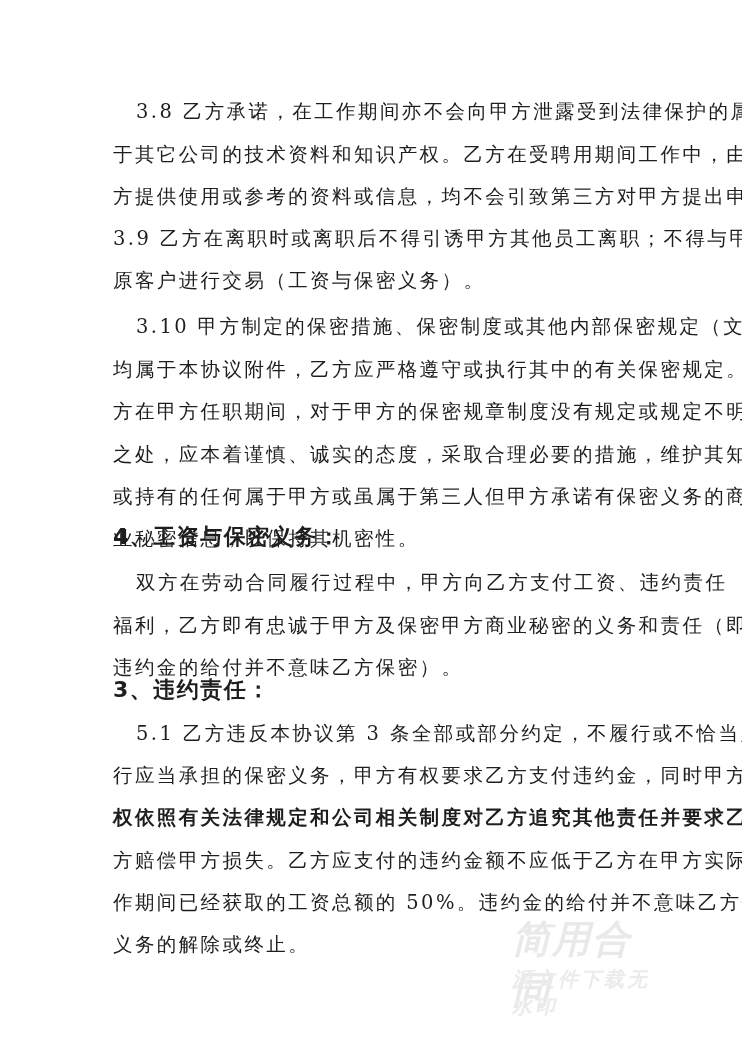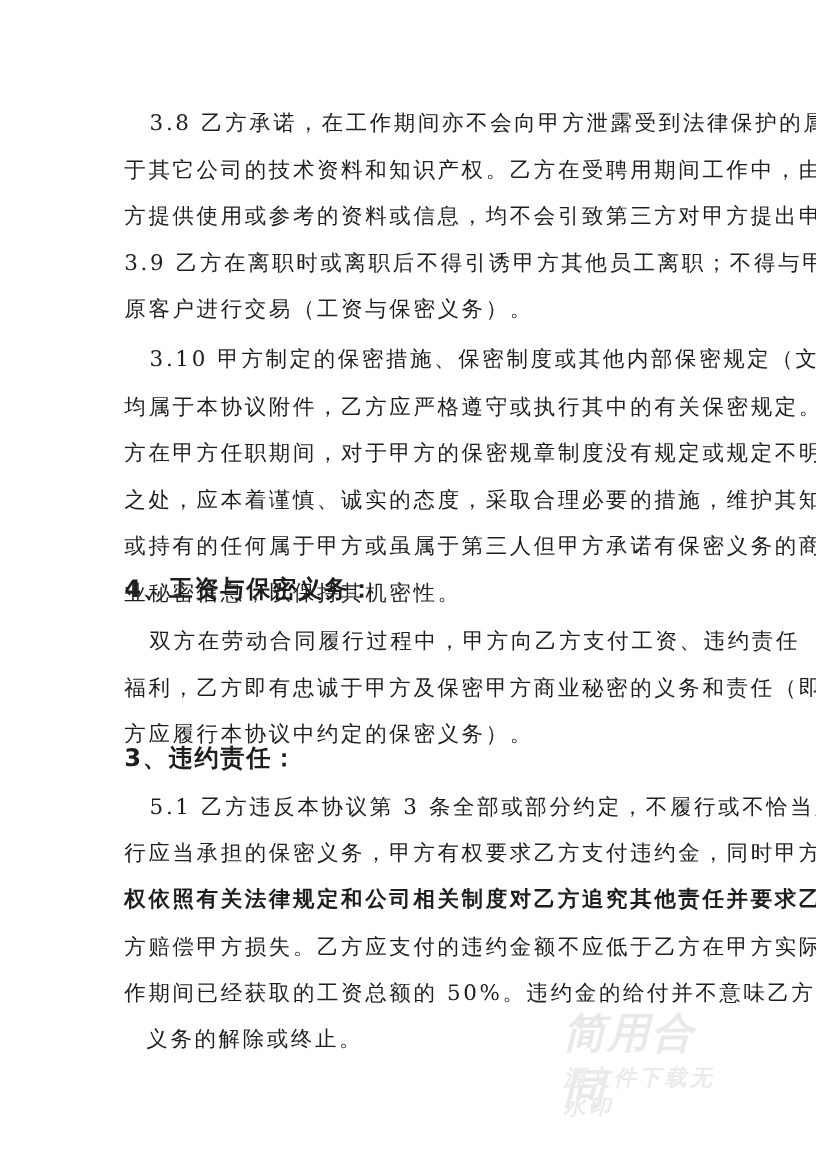--- a/index.html
+++ b/index.html
@@ -27,24 +27,24 @@
       <div class="line" style="top: 268px;">原客户进行交易（工资与保密义务）。</div>
       <div class="line indent" style="top: 314px;">3.10 甲方制定的保密措施、保密制度或其他内部保密规定（文件），</div>
       <div class="line" style="top: 357px;">均属于本协议附件，乙方应严格遵守或执行其中的有关保密规定。乙</div>
       <div class="line" style="top: 399px;">方在甲方任职期间，对于甲方的保密规章制度没有规定或规定不明确</div>
       <div class="line" style="top: 442px;">之处，应本着谨慎、诚实的态度，采取合理必要的措施，维护其知悉</div>
       <div class="line" style="top: 484px;">或持有的任何属于甲方或虽属于第三人但甲方承诺有保密义务的商</div>
       <div class="line" style="top: 526px;">业秘密信息，以保持其机密性。</div>
       <div class="line heading" style="top: 524px;">4、工资与保密义务：</div>
       <div class="line indent" style="top: 570px;">双方在劳动合同履行过程中，甲方向乙方支付工资、违约责任</div>
       <div class="line" style="top: 613px;">福利，乙方即有忠诚于甲方及保密甲方商业秘密的义务和责任（即乙</div>
-      <div class="line" style="top: 655px;">方应履行本协议中约定的保密义务）。</div>
+      <div class="line" style="top: 655px;">违约金的给付并不意味乙方保密）。</div>
       <div class="line heading" style="top: 677px;">3、违约责任：</div>
       <div class="line indent" style="top: 721px;">5.1 乙方违反本协议第 3 条全部或部分约定，不履行或不恰当履</div>
       <div class="line" style="top: 763px;">行应当承担的保密义务，甲方有权要求乙方支付违约金，同时甲方有</div>
       <div class="line" style="top: 805px; font-weight: bold;">权依照有关法律规定和公司相关制度对乙方追究其他责任并要求乙</div>
       <div class="line" style="top: 848px;">方赔偿甲方损失。乙方应支付的违约金额不应低于乙方在甲方实际工</div>
       <div class="line" style="top: 890px;">作期间已经获取的工资总额的 50%。违约金的给付并不意味乙方保密</div>
-      <div class="line" style="top: 932px; margin-left: 20px;">义务的解除或终止。</div>
+      <div class="line" style="top: 932px;">义务的解除或终止。</div>
     </div>
   <div class="wm1">简用合同</div>
   <div class="wm2">源文件下载无水印</div>
 </div>
 
 </body></html>

